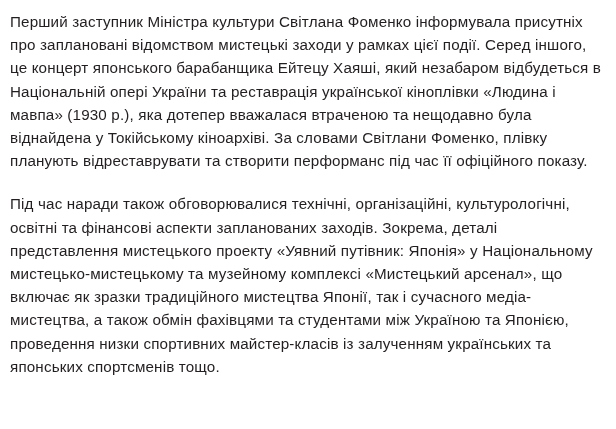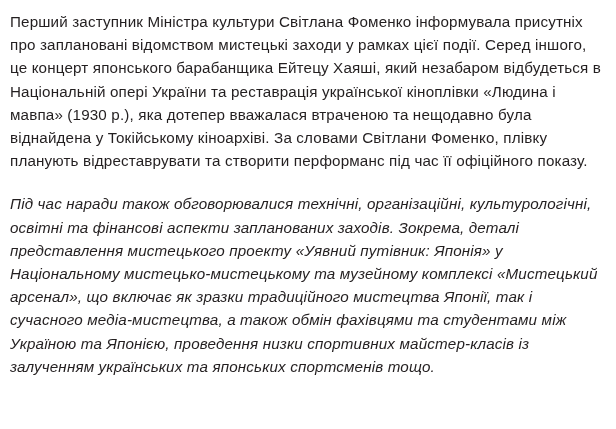--- a/index.html
+++ b/index.html
@@ -22,21 +22,20 @@
   .para {
     font-size: 15.2px;
     line-height: 23.2px;
     color: #231f20;
     margin: 0;
     text-align: left;
     letter-spacing: 0.01em;
   }
   .para + .para {
     margin-top: 20px;
-    font-style: italic;
   }
 </style>
 </head>
 <body>
 
 <div class="article">
   <p class="para">Перший заступник Міністра культури Світлана Фоменко інформувала присутніх про заплановані відомством мистецькі заходи у рамках цієї події. Серед іншого, це концерт японського барабанщика Ейтецу Хаяші, який незабаром відбудеться в Національній опері України та реставрація української кіноплівки «Людина і мавпа» (1930 р.), яка дотепер вважалася втраченою та нещодавно була віднайдена у Токійському кіноархіві. За словами Світлани Фоменко, плівку планують відреставрувати та створити перформанс під час її офіційного показу.</p>
   <p class="para">Під час наради також обговорювалися технічні, організаційні, культурологічні, освітні та фінансові аспекти запланованих заходів. Зокрема, деталі представлення мистецького проекту «Уявний путівник: Японія» у Національному мистецько-мистецькому та музейному комплексі «Мистецький арсенал», що включає як зразки традиційного мистецтва Японії, так і сучасного медіа-мистецтва, а також обмін фахівцями та студентами між Україною та Японією, проведення низки спортивних майстер-класів із залученням українських та японських спортсменів тощо.</p>
 </div>
 

